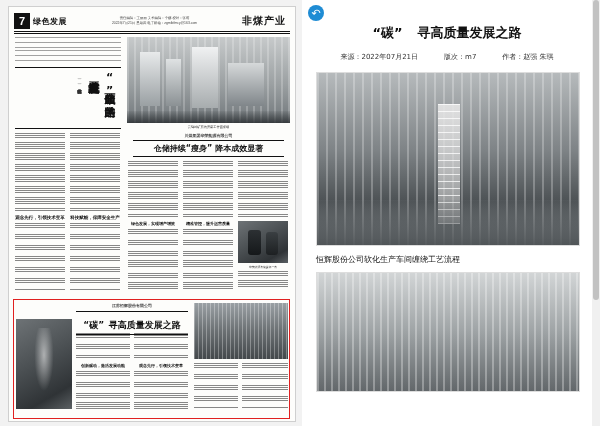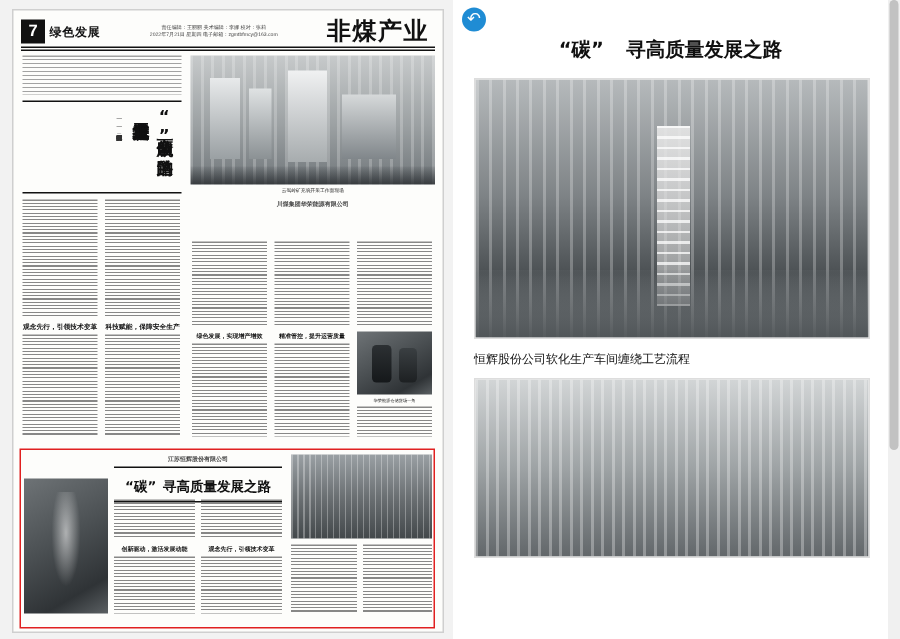--- a/index.html
+++ b/index.html
@@ -61,21 +61,21 @@
   .np-meta {
     flex: 1;
     text-align: center;
     font-size: 3.4px;
     color: #444;
     line-height: 1.6;
     transform: scale(1);
   }
   .np-section {
     font-family: Liberation Mono, monospace;
-    font-size: 16px;
+    font-size: 10px;
     font-weight: bold;
     color: #111;
     letter-spacing: 1px;
     padding-right: 4px;
   }
   .np-rule2 {
     margin: 1px 5px 0 5px;
     border-top: 0.6px solid #111;
   }
 
@@ -299,20 +299,21 @@
         <div class="photo plant" style="position:absolute;left:0;top:0;width:163px;height:86px;">
           <div style="position:absolute;left:8%;top:18%;width:12%;height:62%;background:linear-gradient(180deg,#e8eaeb,#9aa0a3);"></div>
           <div style="position:absolute;left:24%;top:26%;width:9%;height:54%;background:linear-gradient(180deg,#dfe2e3,#8b9194);"></div>
           <div style="position:absolute;left:40%;top:12%;width:16%;height:70%;background:linear-gradient(180deg,#f0f1f2,#a7acae);"></div>
           <div style="position:absolute;left:62%;top:30%;width:22%;height:50%;background:linear-gradient(180deg,#d6d9da,#80868a);"></div>
           <div style="position:absolute;left:0;bottom:0;width:100%;height:14%;background:linear-gradient(180deg,rgba(60,64,66,.1),rgba(45,49,52,.85));"></div>
         </div>
         <div class="cap" style="position:absolute;left:0;top:88px;width:163px;">云驾岭矿充填开采工作面现场</div>
 
         <div class="hl" style="position:absolute;left:6px;top:96px;width:151px;font-size:4px;color:#444;">川煤集团华荣能源有限公司</div>
+        <div class="hl" style="position:absolute;left:6px;top:103px;width:151px;font-size:8px;border-top:0.6px solid #111;border-bottom:0.6px solid #111;padding:2px 0;">仓储持续“瘦身” 降本成效显著</div>
 
         <div style="position:absolute;left:1px;top:124px;width:50px;height:56px;" class="tlines dense"></div>
         <div style="position:absolute;left:56px;top:124px;width:50px;height:56px;" class="tlines dense"></div>
         <div style="position:absolute;left:111px;top:124px;width:50px;height:56px;" class="tlines dense"></div>
 
         <div class="photo dark" style="position:absolute;left:111px;top:62px;width:0;height:0;"></div>
 
         <div class="photo dark" style="position:absolute;left:111px;top:184px;width:50px;height:42px;">
           <div style="position:absolute;left:20%;top:22%;width:26%;height:58%;background:linear-gradient(180deg,#2c3033,#15181a);border-radius:3px;"></div>
           <div style="position:absolute;left:56%;top:26%;width:24%;height:54%;background:linear-gradient(180deg,#3a3f42,#1d2022);border-radius:3px;"></div>
@@ -357,20 +358,31 @@
   <div class="detail">
     <div class="back-btn">↶</div>
 
     <div class="detail-inner">
       <div class="art-title">
         <span>“碳”</span>
         <span style="display:inline-block;width:6px;"></span>
         <span>寻高质量发展之路</span>
       </div>
 
+      <div class="art-meta">
+        <div>
+          <span class="lbl">来源：</span><span class="val">2022年07月21日</span>
+        </div>
+        <div>
+          <span class="lbl">版次：</span><span class="val">m7</span>
+        </div>
+        <div>
+          <span class="lbl">作者：</span><span class="val">赵强 朱琪</span>
+        </div>
+      </div>
 
       <div class="art-photo">
         <div class="ladder"></div>
         <div class="aisle"></div>
       </div>
 
       <div class="art-caption">恒辉股份公司软化生产车间缠绕工艺流程</div>
 
       <div class="art-photo2"></div>
     </div>

